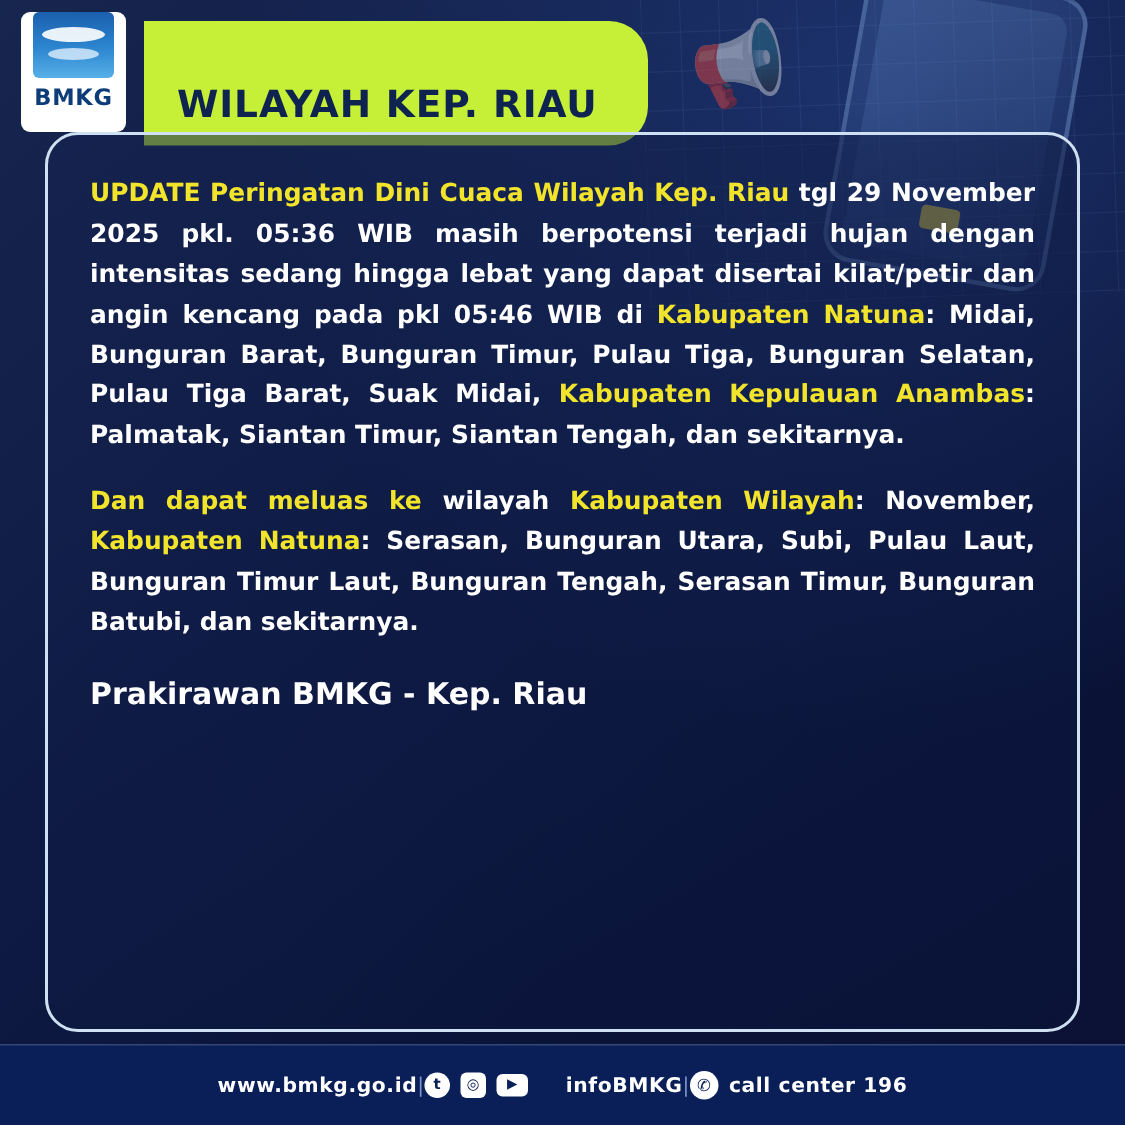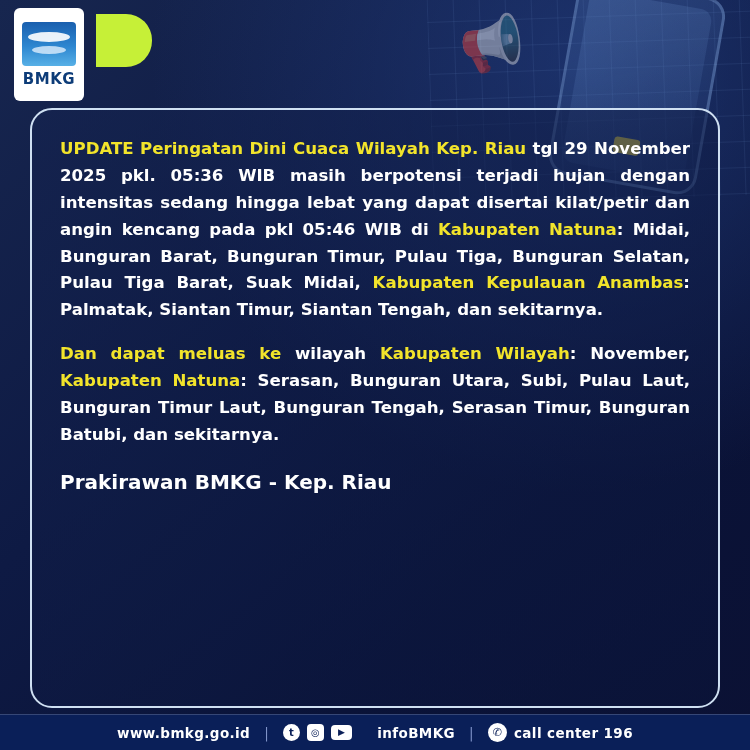--- a/index.html
+++ b/index.html
@@ -51,26 +51,26 @@
     font-size: 52px; line-height: 1;
     transform: rotate(-8deg);
   }
 
   
   .header {
     position: absolute; top: 0; left: 0; right: 0; height: 92px;
     display: flex; align-items: flex-start;
   }
   .logo-box {
-    width: 70px; height: 93px;
+    width: 70px; height: 80px;
     margin: 8px 0 0 14px;
     background: #ffffff;
     border-radius: 6px;
     display: flex; flex-direction: column;
-    align-items: center; justify-content: center;
+    align-items: center; 
     flex: 0 0 auto;
   }
   .logo-emblem {
     width: 54px; height: 44px;
     border-radius: 4px;
     background: linear-gradient(180deg, #1a5fae 0%, #2d86d0 55%, #57b0e6 100%);
     position: relative; overflow: hidden;
   }
   .logo-emblem:before {
     content: ""; position: absolute; left: 6px; top: 10px;
@@ -97,21 +97,21 @@
     color: #0f2350;
     font-size: 25px;
     font-weight: bold;
     line-height: 1.22;
     letter-spacing: .6px;
   }
 
   
   .card {
     position: absolute;
-    left: 30px; top: 108px;
+    left: 30px; top: 88px;
     width: 690px; height: 600px;
     border: 2px solid #cfe0f2;
     border-radius: 22px;
     background: linear-gradient(150deg, rgba(20,35,80,0.55), rgba(10,20,58,0.55));
     padding: 26px 28px;
   }
   .body-text {
     color: #ffffff;
     font-size: 16.6px;
     line-height: 1.62;
@@ -121,25 +121,24 @@
   .body-text .y { color: #f2e42b; }
   .body-text .w { color: #ffffff; }
   .para { margin-bottom: 17px; }
   .para.last { margin-bottom: 0; }
   .signature {
     color: #ffffff; font-size: 20px; font-weight: bold; margin-top: 16px;
   }
 
   
   .footer {
-    position: absolute; left: 0; right: 0; bottom: 0; height: 36px;
+    position: absolute; left: 0; right: 0; bottom: 0; height: 54px;
     background: #0a1f58;
     border-top: 1px solid rgba(255,255,255,0.18);
     display: flex; align-items: center; justify-content: center;
-    gap: 14px;
     color: #ffffff;
     font-size: 13.5px; font-weight: bold; letter-spacing: .4px;
   }
   .footer .sep { color: #7f93c9; font-weight: normal; }
   .soc { display: inline-flex; align-items: center; gap: 7px; }
   .ico {
     width: 17px; height: 17px; border-radius: 50%;
     background: #ffffff; color: #0a1f58;
     display: inline-flex; align-items: center; justify-content: center;
     font-size: 10px; line-height: 1;
@@ -162,20 +161,21 @@
   <div class="deco-mega">📢</div>
 
   <div class="header">
     <div class="logo-box">
       <div class="logo-emblem"></div>
       <div class="logo-text">BMKG</div>
     </div>
     <div class="title-pill">
       <h1>
         <br>
+        <span>WILAYAH KEP. RIAU</span>
       </h1>
     </div>
   </div>
 
   <div class="card">
     <div class="body-text">
       <p class="para"><span class="y">UPDATE Peringatan Dini Cuaca Wilayah Kep. Riau</span><span class="w"> tgl 29 November 2025 pkl. 05:36 WIB masih berpotensi terjadi hujan dengan intensitas sedang hingga lebat yang dapat disertai kilat/petir dan angin kencang pada pkl 05:46 WIB di </span><span class="y">Kabupaten Natuna</span><span class="w">: Midai, Bunguran Barat, Bunguran Timur, Pulau Tiga, Bunguran Selatan, Pulau Tiga Barat, Suak Midai, </span><span class="y">Kabupaten Kepulauan Anambas</span><span class="w">: Palmatak, Siantan Timur, Siantan Tengah, dan sekitarnya.</span></p>
       <p class="para"><span class="y">Dan dapat meluas ke</span><span class="w"> wilayah </span><span class="y">Kabupaten Wilayah</span><span class="w">: November, </span><span class="y">Kabupaten Natuna</span><span class="w">: Serasan, Bunguran Utara, Subi, Pulau Laut, Bunguran Timur Laut, Bunguran Tengah, Serasan Timur, Bunguran Batubi, dan sekitarnya.</span></p>
       <p class="signature">Prakirawan BMKG - Kep. Riau</p>
     </div>

